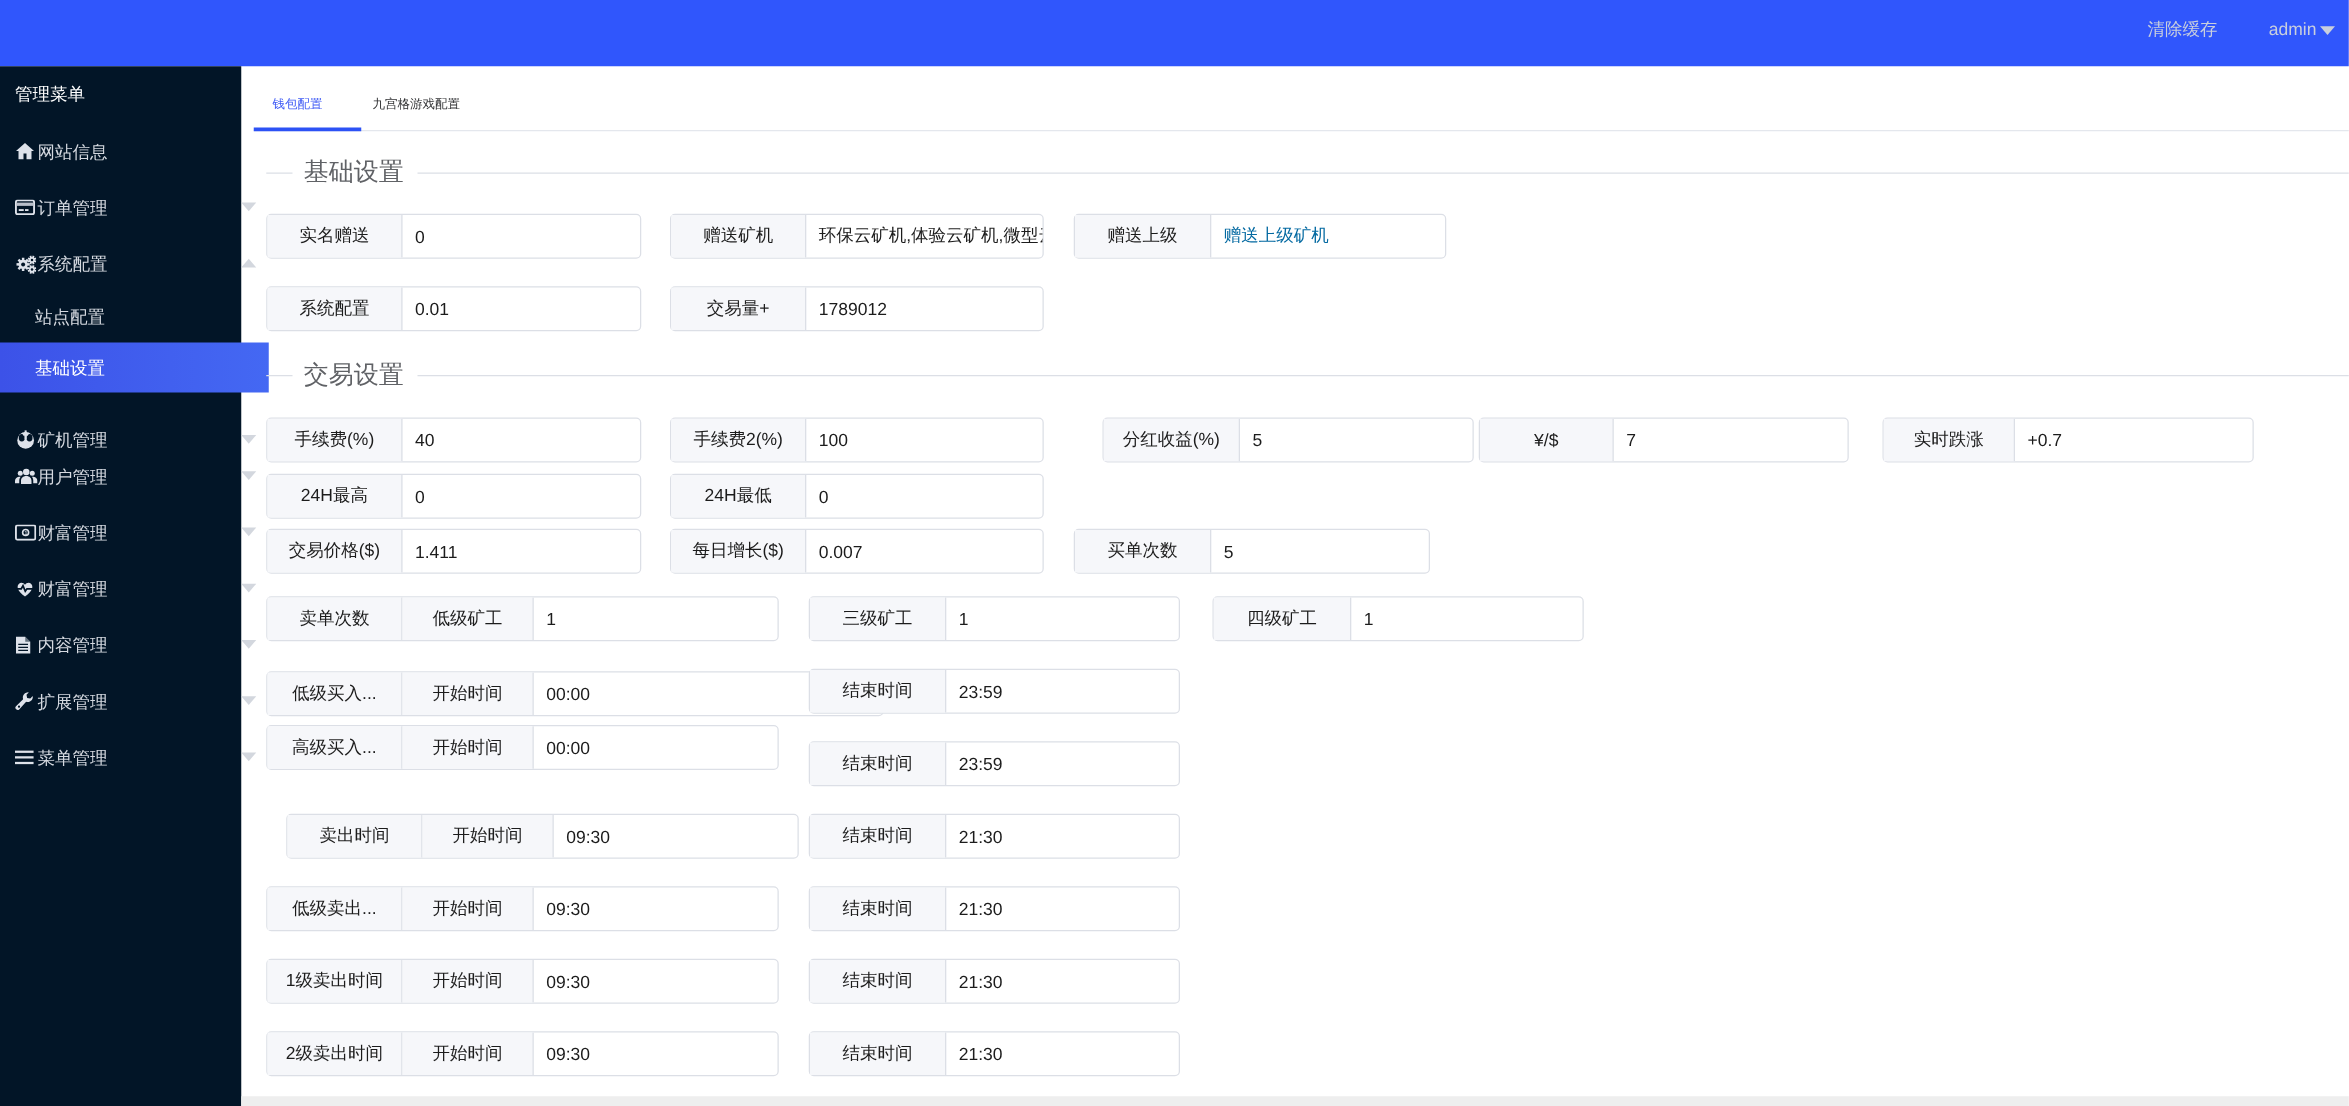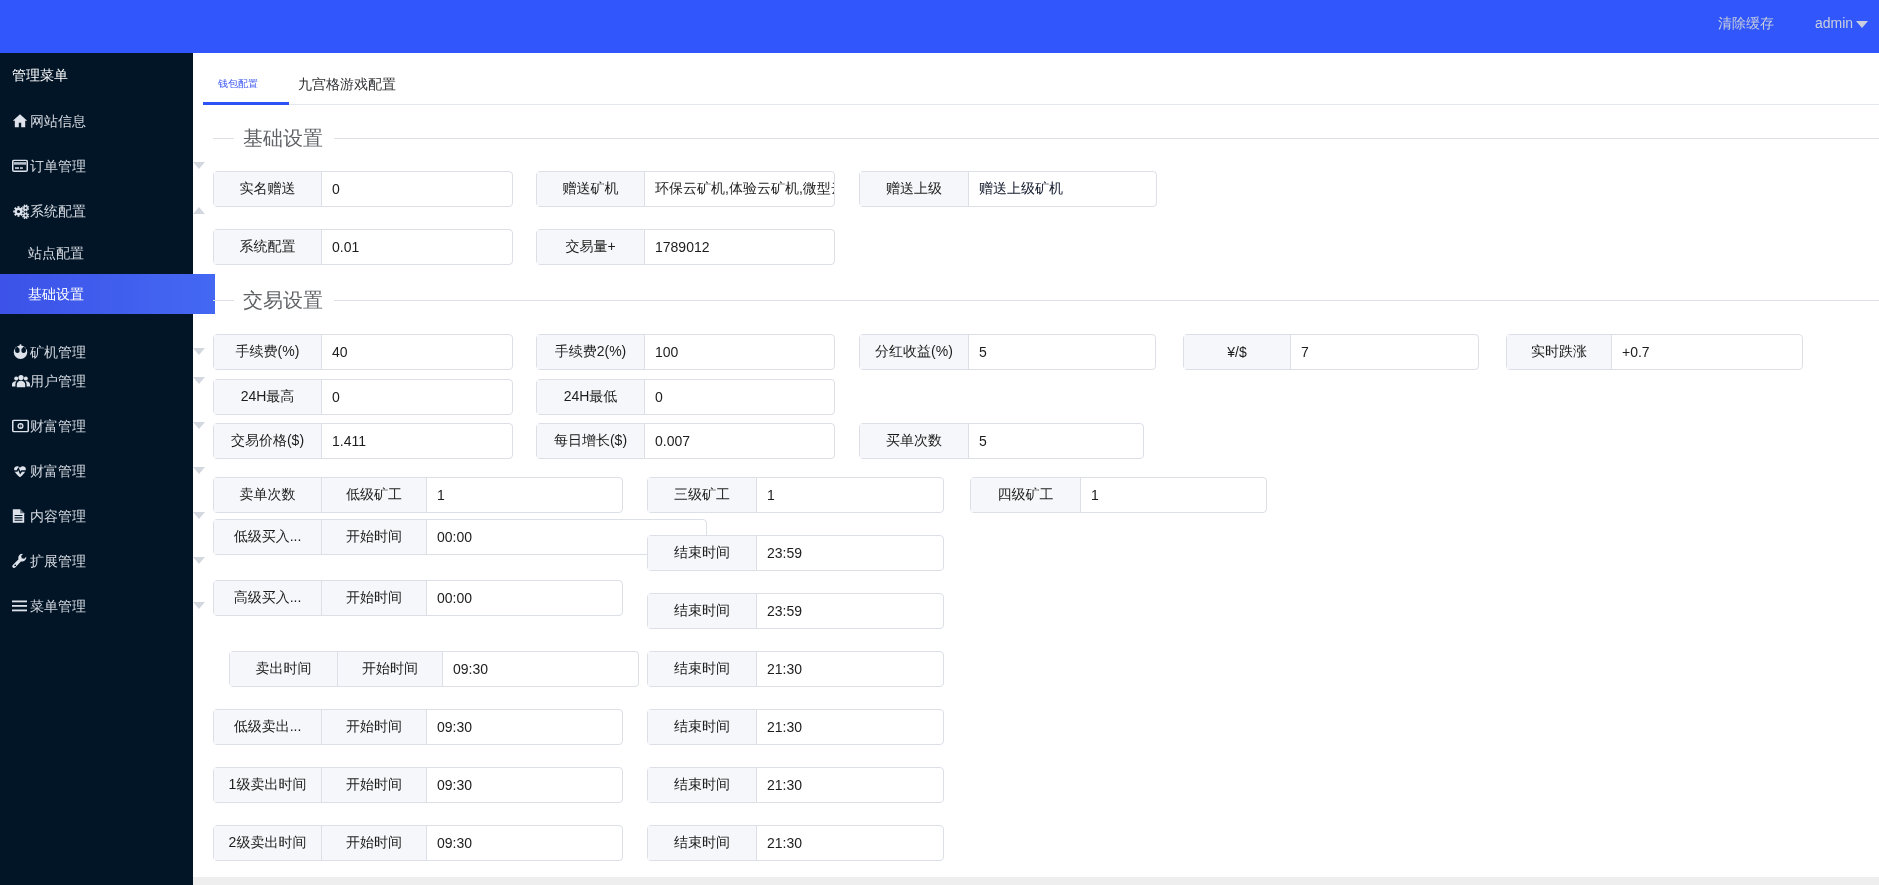--- a/index.html
+++ b/index.html
@@ -10,21 +10,21 @@
 .mi{position:absolute;left:0;width:215px;height:40px;color:#d5d9e0;font-size:14px}
 .mi .txt{position:absolute;left:30px;top:0;line-height:40px}
 .mi .ico{position:absolute;left:12px;top:50%;transform:translateY(-50%);line-height:0}
 .mi .txt2{position:absolute;left:28px;top:0;line-height:40px}
 .caret{position:absolute;right:10px;top:16px;width:0;height:0;border-left:6px solid transparent;border-right:6px solid transparent;border-top:7px solid #d3d7de}
 .caretup{position:absolute;right:10px;top:16px;width:0;height:0;border-left:6px solid transparent;border-right:6px solid transparent;border-bottom:7px solid #d3d7de}
 .active-mi{background:linear-gradient(90deg,#3c52e8,#4468f3);color:#fff}
 .grp{position:absolute;display:flex;height:36px;border:1px solid #dcdfe6;border-radius:4px;background:#fff}
 .lbl{background:#f6f7fa;border-right:1px solid #dcdfe6;display:flex;align-items:center;justify-content:center;color:#1c1c1c;font-size:14px;flex:none;white-space:nowrap}
 .val{display:flex;align-items:center;padding-left:10px;font-size:14px;color:#1c1c1c;flex:1;overflow:hidden;white-space:nowrap}
-.ph{color:#0f172a}
+.ph{color:#0369a1}
 .sect{position:absolute;font-size:20px;line-height:24px;color:#606266}
 .hline{position:absolute;height:1px;background:#dcdfe6}
 </style></head><body>
 <div class="topbar">
  <span class="tbi" style="left:1718px">清除缓存</span>
  <span class="tbi" style="left:1815px">admin</span>
  <span style="position:absolute;left:1856px;top:21px;width:0;height:0;border-left:6px solid transparent;border-right:6px solid transparent;border-top:7px solid #c9cfdd"></span>
 </div>
 <div class="sidebar"></div>
 <div class="abs" style="left:12px;top:65px;height:20px;line-height:20px;color:#fff;font-size:14px">管理菜单</div>
@@ -157,21 +157,21 @@
           <rect x="0" y="0.5" width="15" height="1.8"></rect>
           <rect x="0" y="5" width="15" height="1.8"></rect>
           <rect x="0" y="9.5" width="15" height="1.8"></rect>
         </g>
       </svg></span>
     <span class="txt">菜单管理</span>
     <span class="caret"></span>
   </div>
 
 <div class="abs" style="left:218px;top:74px;height:20px;line-height:20px;font-size:10px;color:#3f5bf5">钱包配置</div>
-<div class="abs" style="left:298px;top:74px;height:20px;line-height:20px;font-size:14px;color:#303133">九宫格游戏配置</div>
+<div class="abs" style="left:298px;top:74px;height:20px;line-height:20px;font-size:10px;color:#303133">九宫格游戏配置</div>
 <div class="hline" style="left:203px;top:104px;width:1676px;background:#e4e7ed"></div>
 <div class="abs" style="left:203px;top:102px;width:86px;height:3px;background:#2d52f5"></div>
 
 <div class="sect" style="left:243px;top:126px">基础设置</div>
 <div class="hline" style="left:213px;top:138px;width:21px"></div>
 <div class="hline" style="left:334px;top:138px;width:1545px"></div>
 <div class="sect" style="left:243px;top:288px">交易设置</div>
 <div class="hline" style="left:213px;top:300px;width:21px"></div>
 <div class="hline" style="left:334px;top:300px;width:1545px"></div>
 <div class="grp" style="left:213px;top:171px;width:300px">
@@ -195,21 +195,21 @@
     <span class="val">1789012</span>
   </div>
 <div class="grp" style="left:213px;top:334px;width:300px">
     <span class="lbl" style="width:108px">手续费(%)</span>
     <span class="val">40</span>
   </div>
 <div class="grp" style="left:536px;top:334px;width:299px">
     <span class="lbl" style="width:108px">手续费2(%)</span>
     <span class="val">100</span>
   </div>
-<div class="grp" style="left:859px;top:334px;width:297px">
+<div class="grp" style="left:882px;top:334px;width:297px">
     <span class="lbl" style="width:109px">分红收益(%)</span>
     <span class="val">5</span>
   </div>
 <div class="grp" style="left:1183px;top:334px;width:296px">
     <span class="lbl" style="width:107px">¥/$</span>
     <span class="val">7</span>
   </div>
 <div class="grp" style="left:1506px;top:334px;width:297px">
     <span class="lbl" style="width:105px">实时跌涨</span>
     <span class="val">+0.7</span>
@@ -240,21 +240,21 @@
     <span class="val">1</span>
   </div>
 <div class="grp" style="left:647px;top:477px;width:297px">
     <span class="lbl" style="width:109px">三级矿工</span>
     <span class="val">1</span>
   </div>
 <div class="grp" style="left:970px;top:477px;width:297px">
     <span class="lbl" style="width:110px">四级矿工</span>
     <span class="val">1</span>
   </div>
-<div class="grp" style="left:213px;top:519px;width:494px">
+<div class="grp" style="left:213px;top:537px;width:494px">
     <span class="lbl" style="width:108px">低级买入...</span>
     <span class="lbl" style="width:105px">开始时间</span>
     <span class="val">00:00</span>
   </div>
 <div class="grp" style="left:647px;top:535px;width:297px">
     <span class="lbl" style="width:109px">结束时间</span>
     <span class="val">23:59</span>
   </div>
 <div class="grp" style="left:213px;top:580px;width:410px">
     <span class="lbl" style="width:108px">高级买入...</span>

